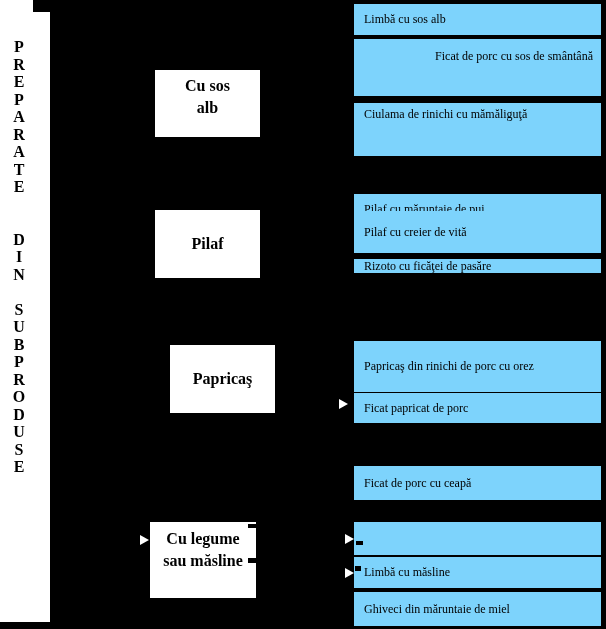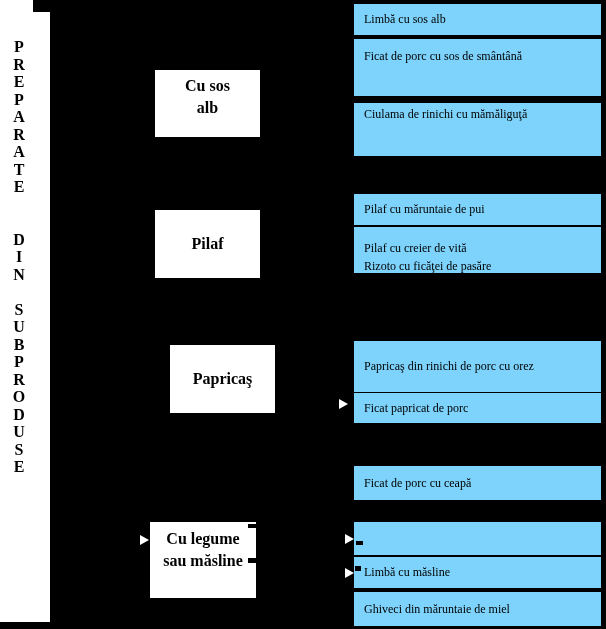--- a/index.html
+++ b/index.html
@@ -36,24 +36,24 @@
 
   
   .dish{
     left:354px;width:247px;
     background:#7dd3fc;
     font-size:12px;line-height:21px;
     padding-left:10px;padding-right:8px;
   }
   .dish.mid{display:flex;align-items:center;}
   #dish-0-0{top:4px;height:31px;}
-  #dish-0-1{top:39px;height:57px;padding-top:7px;}
+  #dish-0-1{top:39px;height:57px;padding-top:7px;text-align:right;}
   #dish-0-2{top:103px;height:53px;padding-top:1px;}
   #dish-1-0{top:194px;height:31px;}
-  #dish-1-1{top:227px;height:42px;font-family:Liberation Serif, serif;}
+  #dish-1-1{top:211px;height:42px;font-family:Liberation Serif, serif;}
   #dish-1-2{top:259px;height:14px;}
   #dish-2-0{top:341px;height:51px;padding-top:15px;}
   #dish-2-1{top:393px;height:30px;}
   #dish-3-0{top:466px;height:34px;}
   #dish-3-1{top:522px;height:33px;}
   #dish-3-2{top:557px;height:31px;}
   #dish-3-3{top:592px;height:34px;}
 
   
   .arrowhead{

